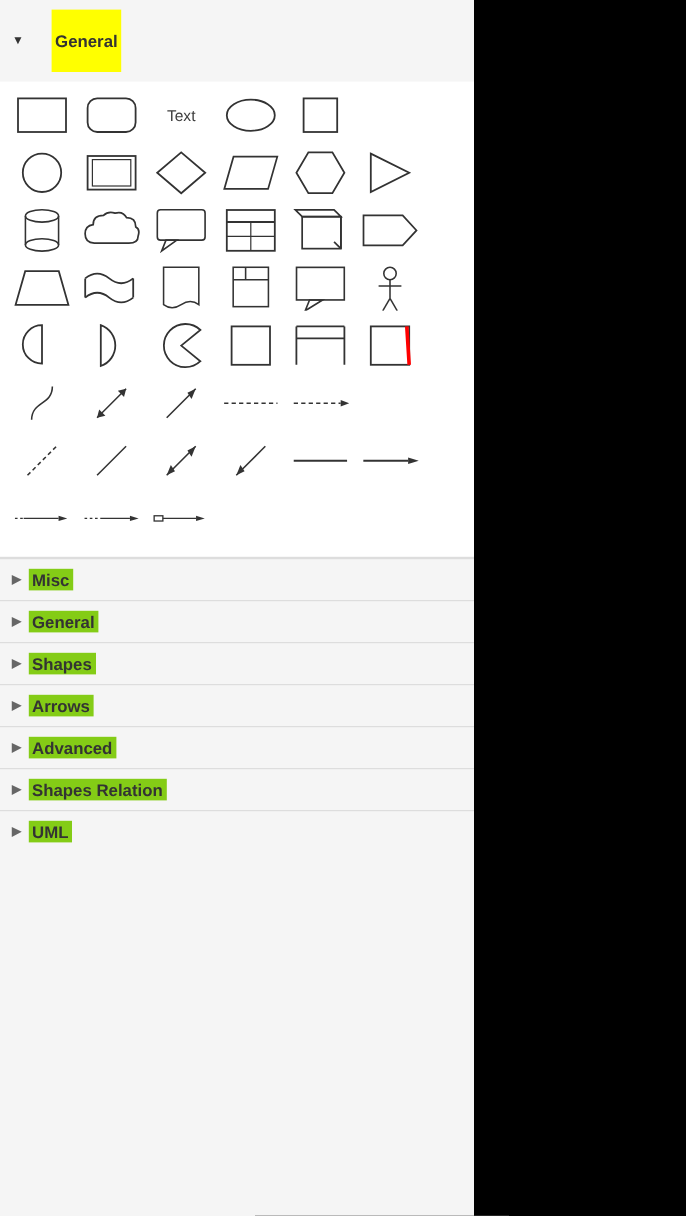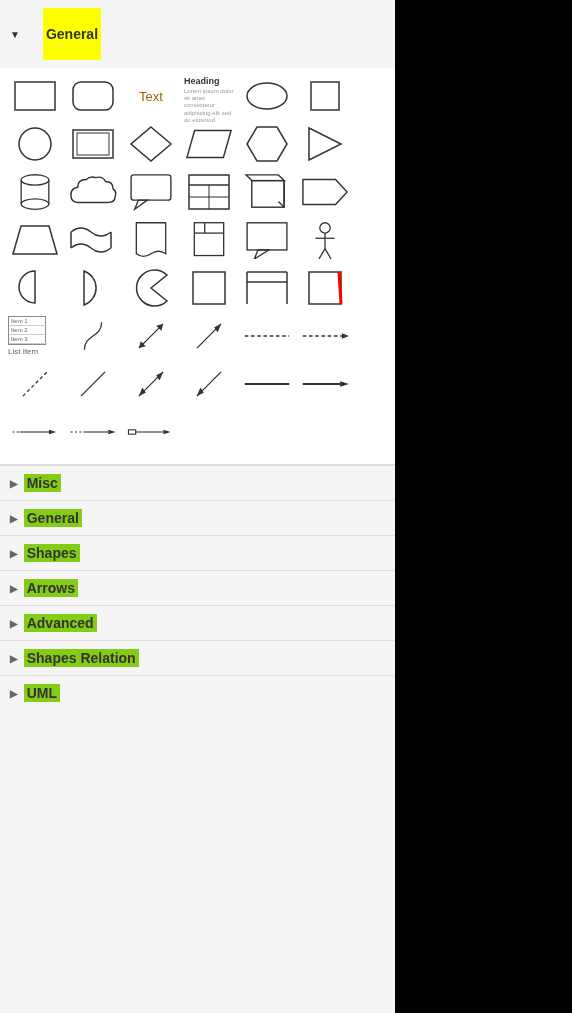--- a/index.html
+++ b/index.html
@@ -79,21 +79,21 @@
       max-width: 48px;
       max-height: 38px;
     }
     .shape-cell-text {
       width: 54px;
       height: 44px;
       display: flex;
       align-items: center;
       justify-content: center;
       font-size: 13px;
-      color: #a16207;
+      color: #404040;
       cursor: pointer;
       flex-shrink: 0;
     }
     .shape-cell-heading {
       width: 54px;
       height: 44px;
       display: flex;
       flex-direction: column;
       align-items: flex-start;
       justify-content: flex-start;
@@ -176,24 +176,20 @@
         <svg viewBox="0 0 44 32" width="44" height="32">
             <rect x="2" y="2" width="40" height="28" fill="none" stroke="#333" stroke-width="1.5"></rect>
           </svg>
       </div>
       <div class="shape-cell">
         <svg viewBox="0 0 44 32" width="44" height="32">
             <rect x="2" y="2" width="40" height="28" rx="8" ry="8" fill="none" stroke="#333" stroke-width="1.5"></rect>
           </svg>
       </div>
       <div class="shape-cell-text">Text</div>
-      <div class="shape-cell-heading">
-        <div class="heading-title">Heading</div>
-        <div class="heading-body">Lorem ipsum dolor sit amet consectetur adipiscing elit sed do eiusmod</div>
-      </div>
       <div class="shape-cell">
         <svg viewBox="0 0 44 32" width="44" height="32">
             <ellipse cx="22" cy="16" rx="20" ry="13" fill="none" stroke="#333" stroke-width="1.5"></ellipse>
           </svg>
       </div>
       <div class="shape-cell">
         <svg viewBox="0 0 32 32" width="32" height="32">
             <rect x="2" y="2" width="28" height="28" fill="none" stroke="#333" stroke-width="1.5"></rect>
           </svg>
       </div>
@@ -350,28 +346,20 @@
       </div>
       <div class="shape-cell">
         <svg viewBox="0 0 36 36" width="36" height="36">
           <rect x="2" y="2" width="32" height="32" fill="none" stroke="#333" stroke-width="1.5"></rect>
           <line x1="32" y1="2" x2="34" y2="34" stroke="red" stroke-width="3"></line>
         </svg>
       </div>
     </div>
 
     <div class="shapes-row">
-      <div class="shape-cell-listitem">
-        <div class="list-item-box">
-          <div class="list-item-row">Item 1</div>
-          <div class="list-item-row">Item 2</div>
-          <div class="list-item-row">Item 3</div>
-        </div>
-        <div class="list-item-label">List Item</div>
-      </div>
       <div class="shape-cell">
         <svg viewBox="0 0 44 44" width="44" height="44">
           <path d="M12,38 C12,20 32,24 32,6" fill="none" stroke="#333" stroke-width="1.5"></path>
         </svg>
       </div>
       <div class="shape-cell">
         <svg viewBox="0 0 44 44" width="44" height="44">
           <line x1="8" y1="36" x2="36" y2="8" stroke="#333" stroke-width="1.5"></line>
           <polygon points="36,8 28,10 34,16" fill="#333"></polygon>
           <polygon points="8,36 16,34 10,28" fill="#333"></polygon>

